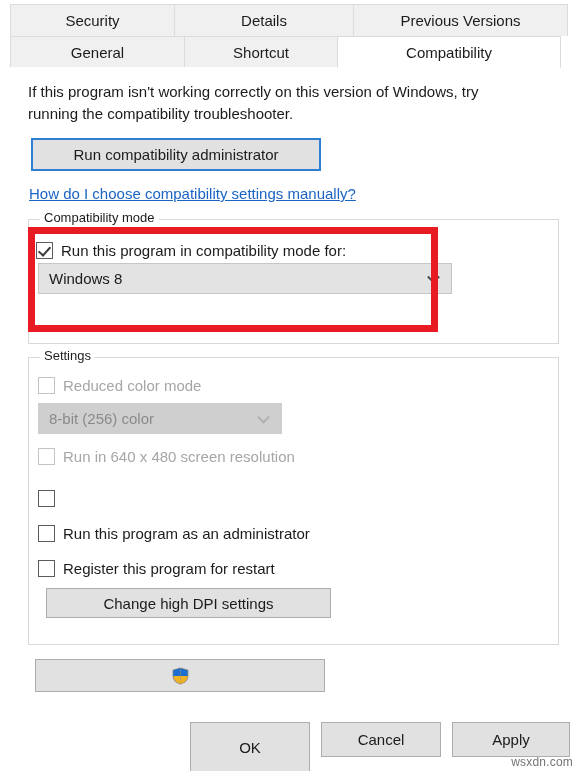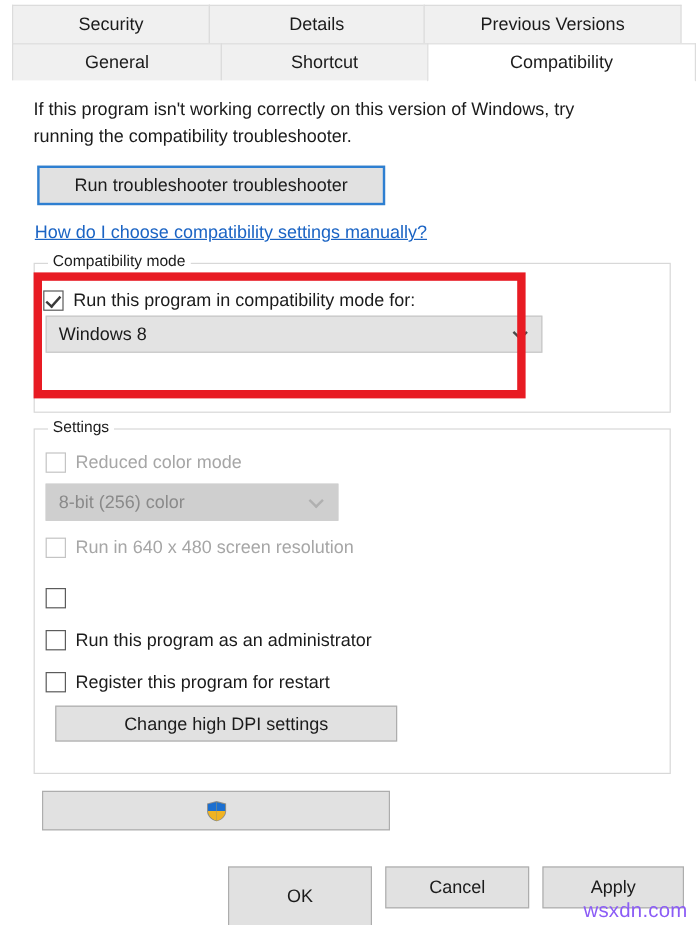--- a/index.html
+++ b/index.html
@@ -49,21 +49,21 @@
     background: #ffffff;
     border-color: #dcdcdc;
     border-bottom: 1px solid #ffffff;
     z-index: 5;
   }
 
   .t-security { width: 165px; }
   .t-details  { width: 180px; }
   .t-previous { width: 215px; }
   .t-general  { width: 175px; }
-  .t-shortcut { width: 173px; }
+  .t-shortcut { width: 154px; }
   .t-compat   { width: 224px; }
 
   
   .page {
     position: absolute;
     left: 10px;
     top: 67px;
     width: 571px;
     height: 640px;
     background: #ffffff;
@@ -260,22 +260,22 @@
     height: 40px;
   }
   .btn-ok     { position: absolute; left: 190px; top: 0; width: 120px; height: 51px; }
   .btn-cancel { position: absolute; left: 321px; top: 0; width: 120px; height: 35px; }
   .btn-apply  { position: absolute; left: 452px; top: 0; width: 118px; height: 35px; }
 
   .watermark {
     position: absolute;
     right: 8px;
     bottom: 2px;
-    font-size: 17px;
-    color: #8b5cf6;
+    font-size: 12px;
+    color: #737373;
     letter-spacing: 0.2px;
   }
 </style>
 </head>
 <body>
 
 <div class="tabstrip">
 
   <div class="tabrow row1">
     <div class="tab t-security">
@@ -301,21 +301,21 @@
     </div>
   </div>
 
 </div>
 
 <div class="page">
 
   <div class="intro">If this program isn't working correctly on this version of Windows, try running the compatibility troubleshooter.</div>
 
   <div class="btn btn-troubleshoot focused">
-    <span>Run troubleshooter troubleshooter</span>
+    <span>Run compatibility administrator</span>
   </div>
 
   <div class="link">How do I choose compatibility settings manually?</div>
 
   <div class="group group-compat">
     <span class="group-legend">Compatibility mode</span>
   </div>
 
   <div class="cbrow cb-compatmode">
     <span class="cbox checked"></span>

